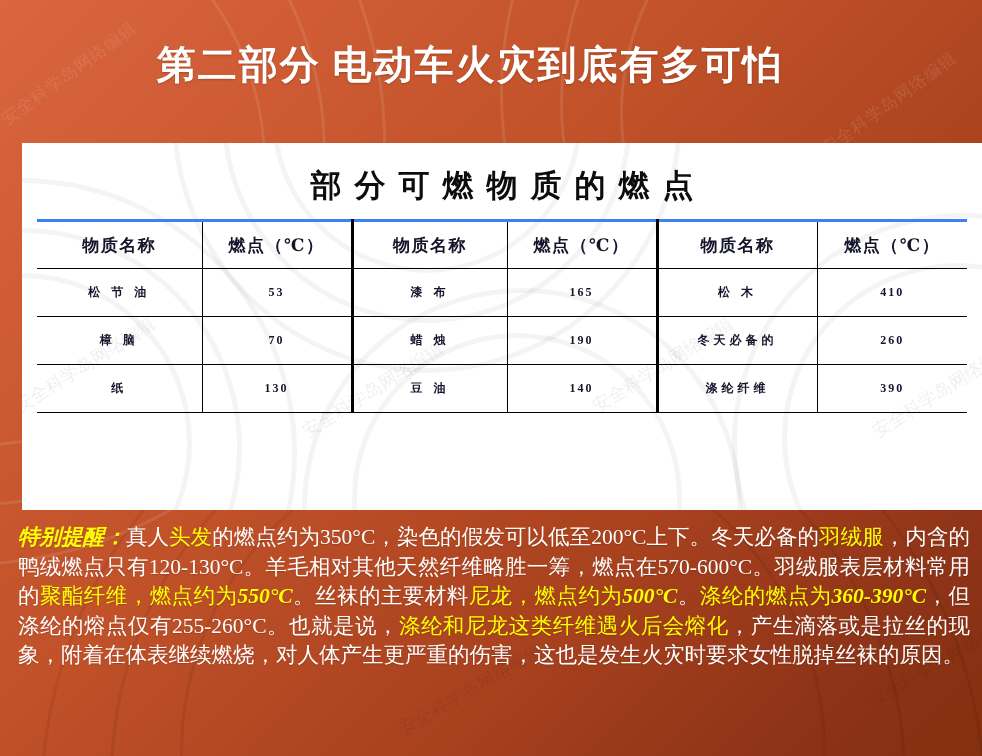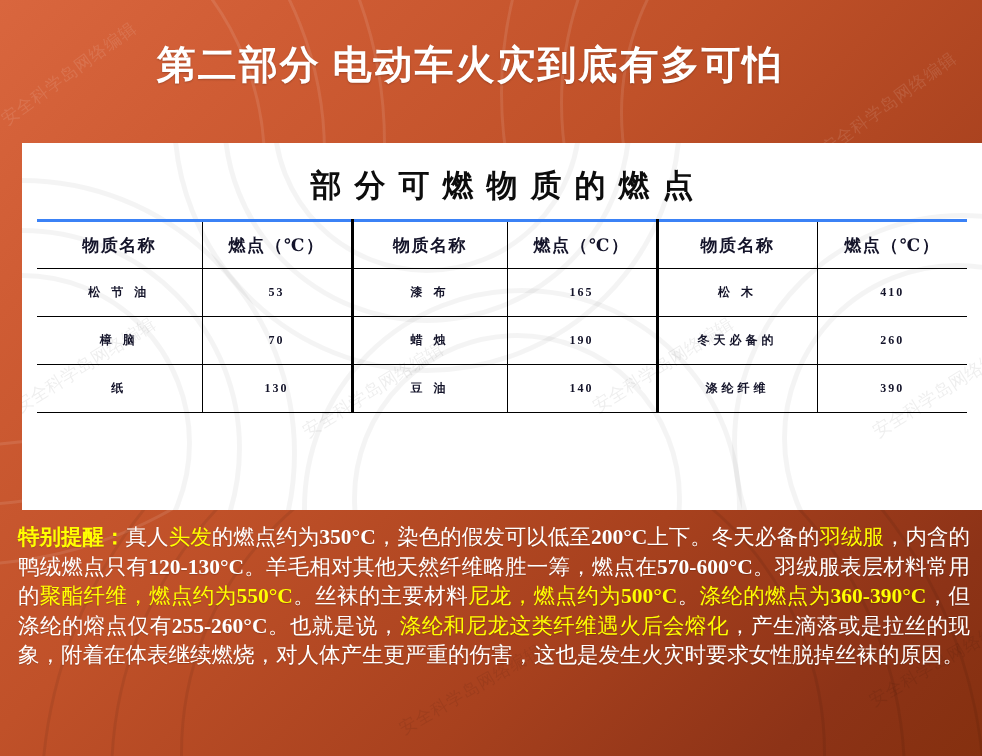--- a/index.html
+++ b/index.html
@@ -187,23 +187,23 @@
     top: 523px;
     width: 952px;
     z-index: 6;
     color: #ffffff;
     font-size: 21.5px;
     line-height: 29.5px;
     font-family: "Liberation Serif", "DejaVu Serif", serif;
     text-align: justify;
     text-shadow: 0 1px 1px rgba(0,0,0,0.18);
   }
-  .note b { font-weight: bold; }
+  .note b { font-weight: normal; }
   .hl { color: #ffff00; }
-  .hl b { color: #ffff00; font-weight: bold; }
+  .hl b { color: #ffff00; font-weight: bold; font-style: italic; }
 </style>
 </head>
 <body>
 
 <div class="slide">
 
   <div class="rings ring-a"></div>
   <div class="rings ring-b"></div>
   <div class="rings ring-c"></div>
   <div class="rings ring-d"></div>

